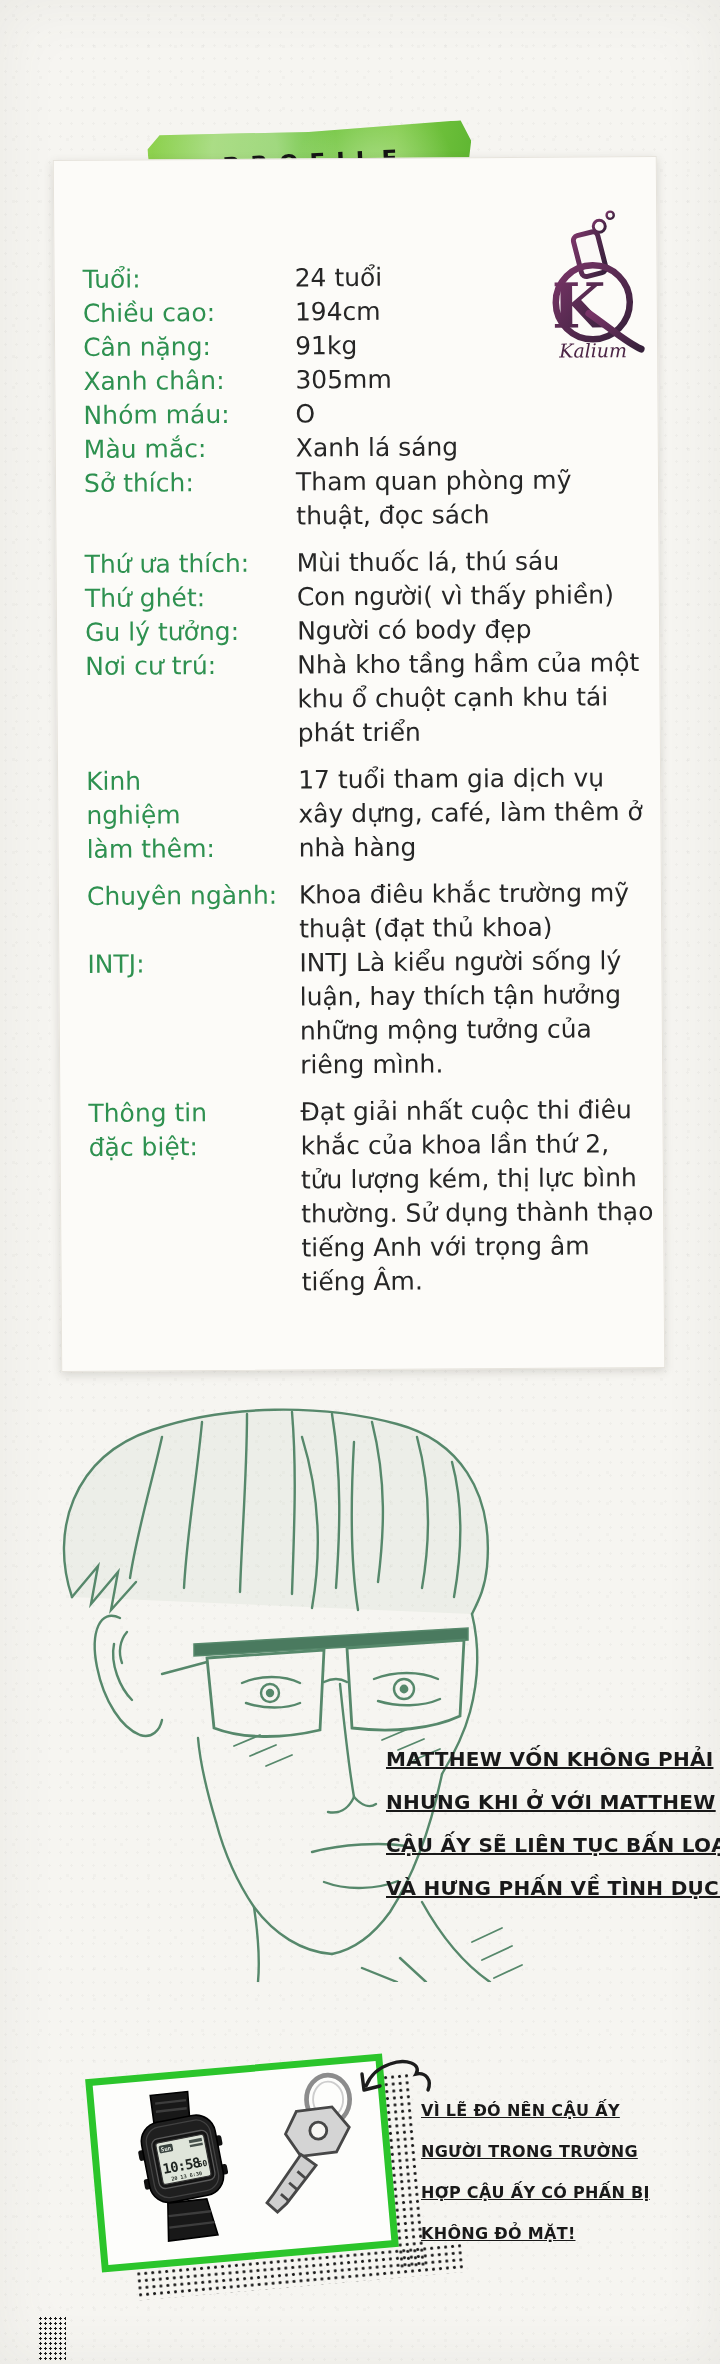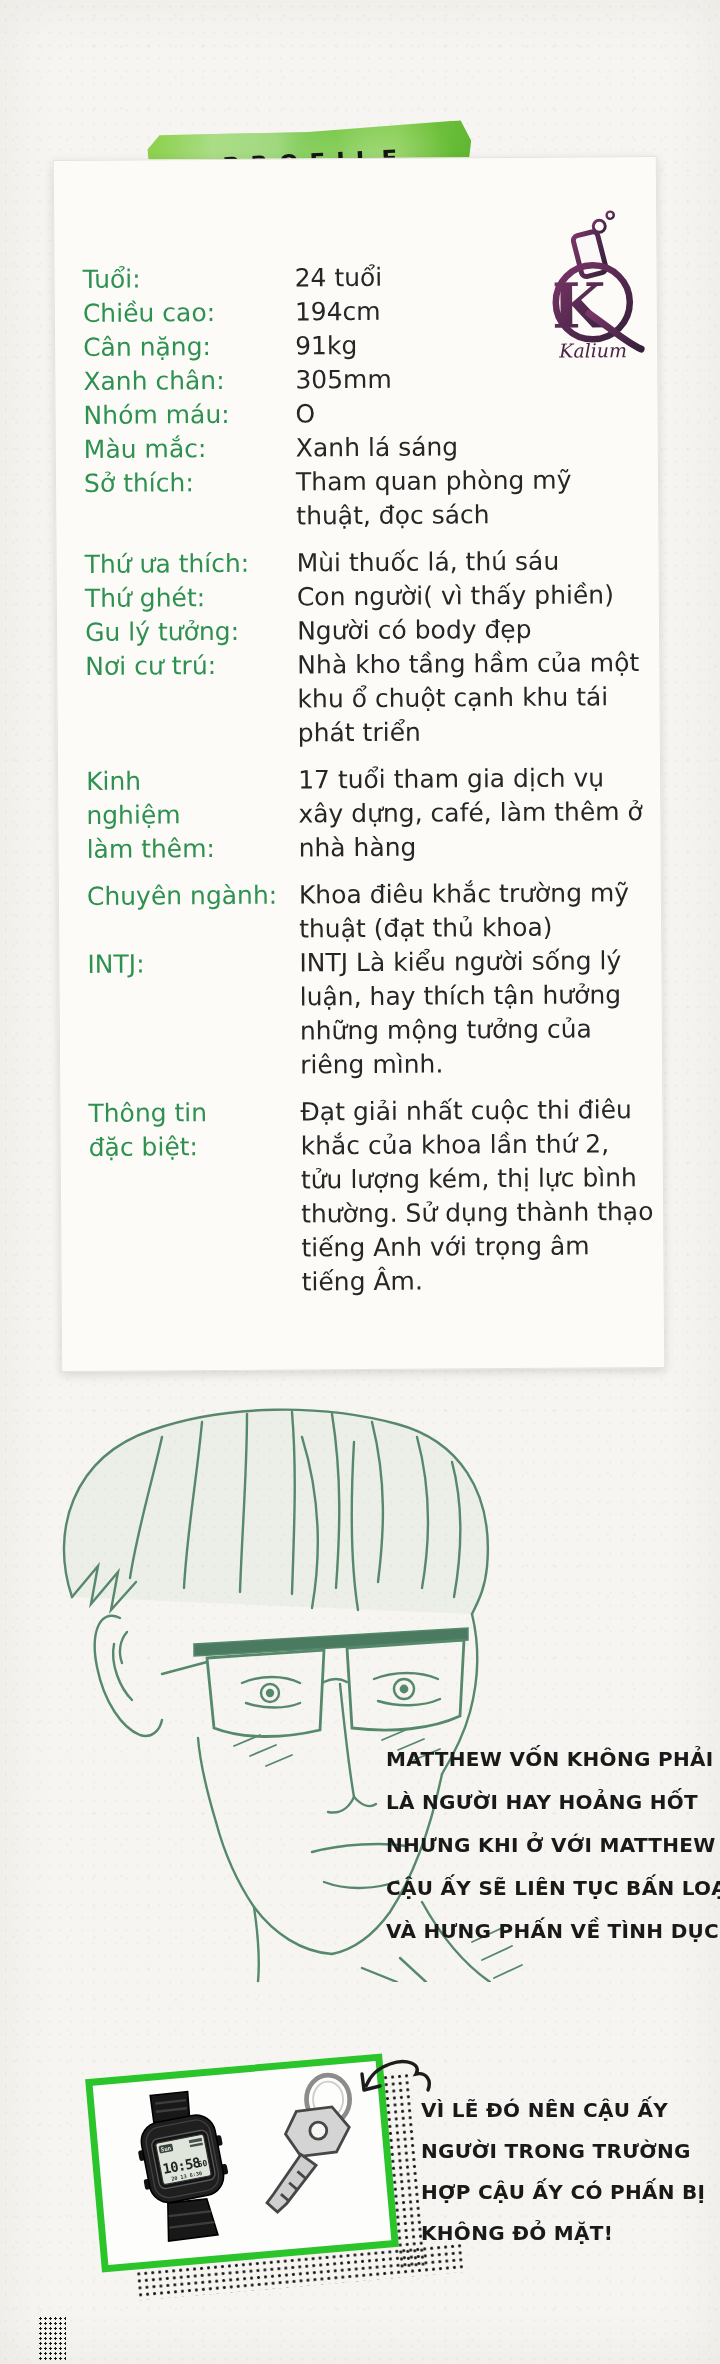--- a/index.html
+++ b/index.html
@@ -43,23 +43,23 @@
   .row.gap{margin-top:13px;}
   .lbl{flex:0 0 212px; color:#2e9150;}
   .lbl.narrow span{display:inline-block; max-width:148px;}
   .val{flex:1;}
   
   .logo{position:absolute; right:8px; top:52px; width:112px; height:158px;}
   
   .portrait{position:absolute; left:2px; top:1382px; width:580px; height:600px;}
   
   .cap{position:absolute; font-weight:bold; color:#191919;}
-  .cap .line{white-space:nowrap;}
+  .cap .line{white-space:nowrap;text-decoration:underline;}
   .cap-matthew{left:386px; top:1738px; width:332px; font-size:20px; line-height:43px; letter-spacing:0.3px;}
-  .cap-blush{left:421px; top:2090px; width:300px; font-size:20px; line-height:41px; letter-spacing:0.3px;}
+  .cap-blush{left:421px; top:2090px; width:300px; font-size:16px; line-height:41px; letter-spacing:0.3px;}
   
   .itembox{
     position:absolute; left:93px; top:2066px; width:284px; height:180px;
     background:#fdfdfb;
     border:7px solid #2bc52b;
     transform:rotate(-5deg);
   }
   .halftone{
     background-image:radial-gradient(#1a1a1a 1.35px, transparent 1.5px);
     background-size:7px 7px;
@@ -237,21 +237,20 @@
       <g stroke-width="1.8">
         <path d="M470,560 l30,-14"></path>
           <path d="M480,578 l30,-14"></path>
           <path d="M492,596 l28,-13"></path>
       </g>
     </g>
   </svg>
 
   <div class="cap cap-matthew">
     <div class="line">MATTHEW VỐN KHÔNG PHẢI</div>
-    <div class="line">LÀ NGƯỜI HAY HOẢNG HỐT</div>
     <div class="line">NHƯNG KHI Ở VỚI MATTHEW</div>
     <div class="line">CẬU ẤY SẼ LIÊN TỤC BẤN LOẠN</div>
     <div class="line">VÀ HƯNG PHẤN VỀ TÌNH DỤC.</div>
   </div>
 
   <div class="itembox">
     <div class="halftone strip-right"></div>
     <div class="halftone strip-bottom"></div>
 
     <svg class="watch" viewBox="0 0 150 190">

